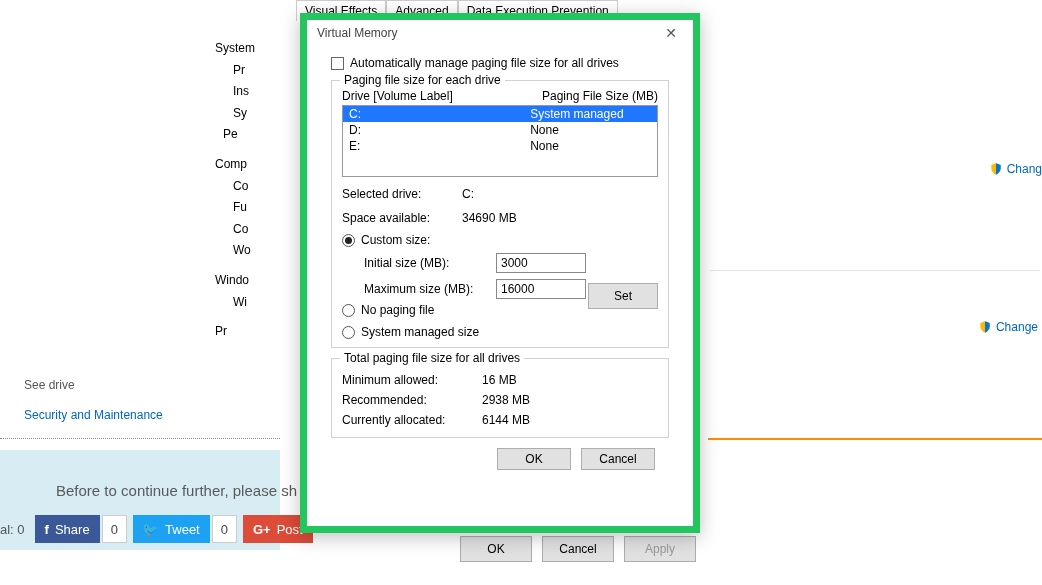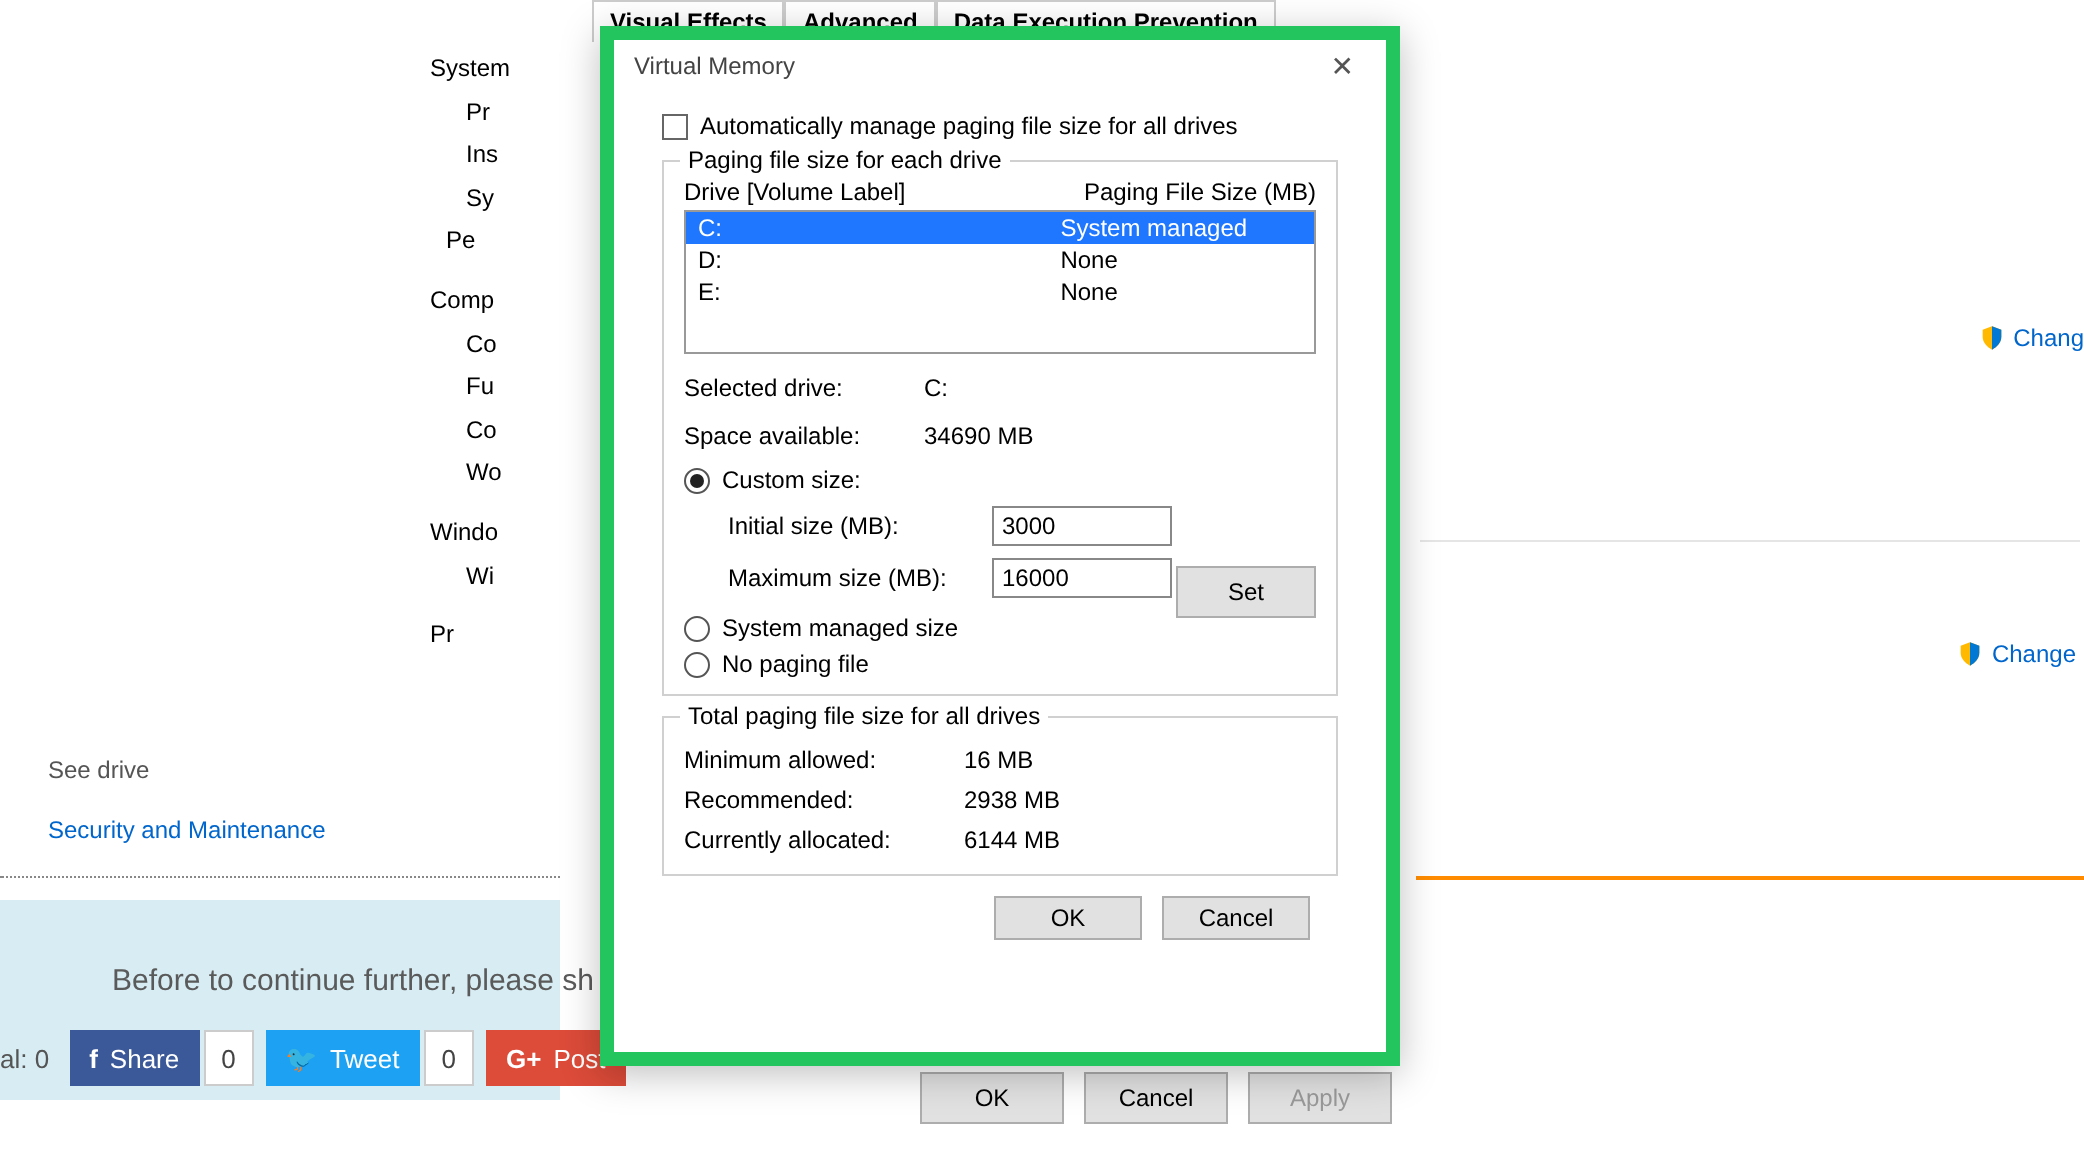--- a/index.html
+++ b/index.html
@@ -10,21 +10,21 @@
       background: #fff;
       overflow: hidden;
       width: 1042px;
       height: 585px;
       position: relative;
     }
 
     
     .bg-left {
       position: absolute;
-      left: 0; top: 0;
+      left: 0; top: 14px;
       width: 280px;
       padding-left: 215px;
       padding-top: 16px;
       color: #000;
       line-height: 1.8;
     }
     .bg-left div { white-space: nowrap; }
     .bg-left .sect { font-weight: normal; margin-top: 8px; }
     .see-also {
       position: absolute;
@@ -90,21 +90,20 @@
       background:#fff; border:1px solid #ccc; height:28px;
       display:flex; align-items:center; padding:0 8px; color:#444;
       margin-left:-4px;
     }
 
     
     .parent-tabs {
       position:absolute; left:296px; top:0;
       display:flex; gap:0;
       font-size:12px;
-      font-weight:bold;
     }
     .parent-tab {
       border:1px solid #ccc; border-bottom:none;
       background:#fff; padding:3px 8px; color:#000;
       white-space:nowrap;
     }
     .parent-tab.on { background:#fff; }
     .parent-bottom {
       position:absolute; left:460px; top:536px;
       display:flex; gap:10px;
@@ -339,27 +338,27 @@
       </div>
       <div class="size-input-row">
         <span class="lbl">Initial size (MB):</span>
         <input type="text" value="3000" style="">
       </div>
       <div class="size-input-row">
         <span class="lbl">Maximum size (MB):</span>
         <input type="text" value="16000" style="">
       </div>
 
+      <div class="radio-row" style="margin-top:4px">
+        <span class="radio"></span>
+        <span>No paging file</span>
+      </div>
       <div class="radio-row">
         <span class="radio"></span>
         <span>System managed size</span>
-      </div>
-      <div class="radio-row" style="margin-top:4px">
-        <span class="radio"></span>
-        <span>No paging file</span>
       </div>
 
       <div class="set-row">
         <div class="btn">Set</div>
       </div>
       <div style="height:28px"></div>
     </div>
 
     <div class="group tot">
       <span class="group-title">Total paging file size for all drives</span>

